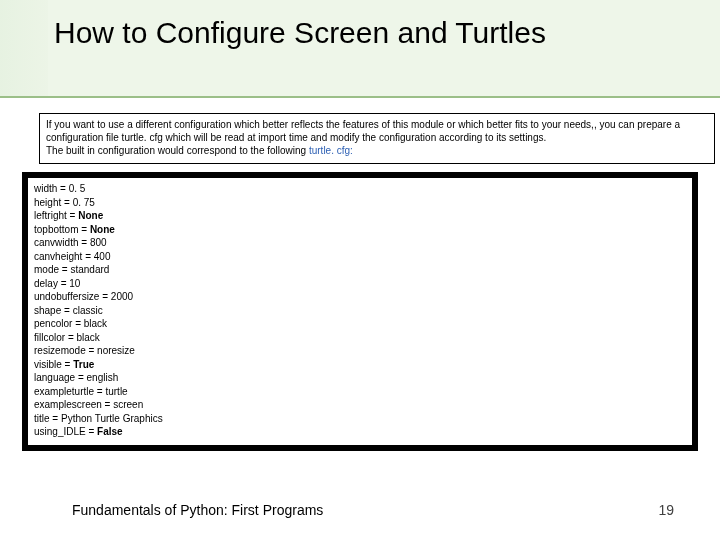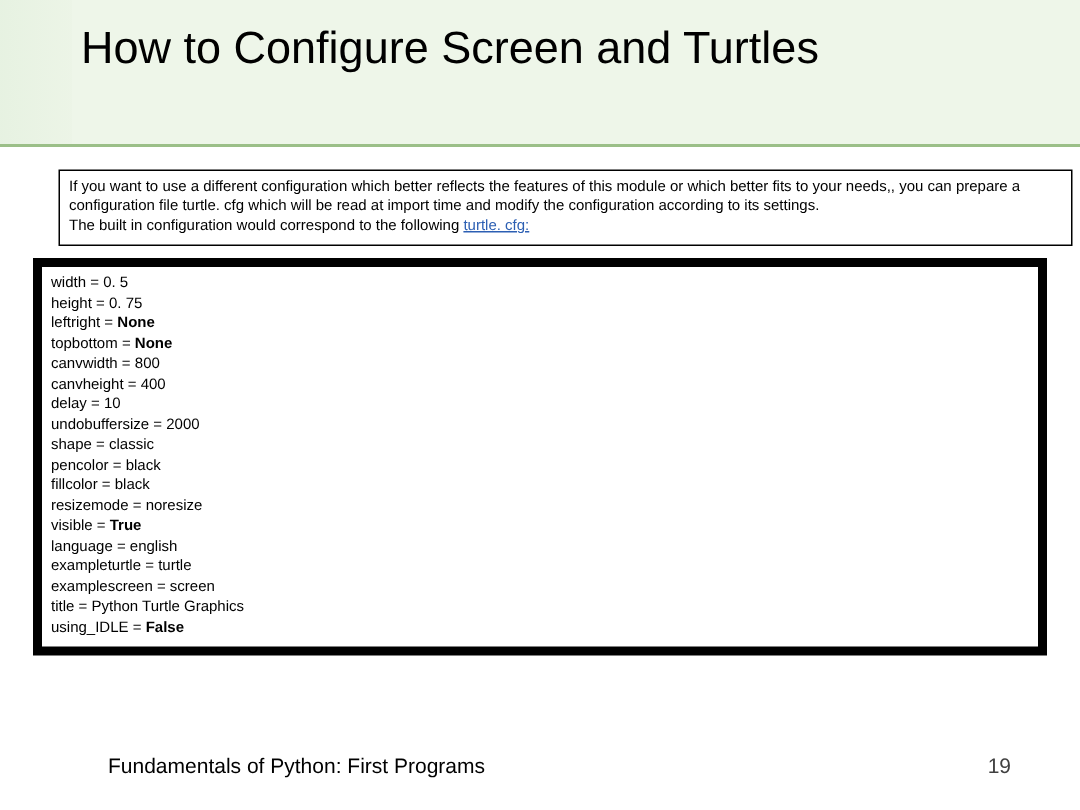--- a/index.html
+++ b/index.html
@@ -42,21 +42,20 @@
     width: 676px;
     border: 1px solid #000;
     padding: 4px 6px 6px 6px;
     font-size: 10px;
     line-height: 1.3;
     color: #000;
     margin-left: 17px;
   }
   .box1 .link {
     color: #2c5fb3;
-    text-decoration: underline;
     text-align: center;
   }
   .box2 {
     position: absolute;
     left: 22px; top: 172px;
     width: 676px;
     border: 6px solid #000000;
     padding: 4px 6px 6px 6px;
     font-size: 10px;
     line-height: 1.35;
@@ -90,20 +89,21 @@
     <span>The built in configuration would correspond to the following </span><span class="link">turtle. cfg:</span>
   </div>
 
   <div class="box2" id="config-box">
       <span class="cfg-line">width = <span>0. 5</span></span>
       <span class="cfg-line">height = <span>0. 75</span></span>
       <span class="cfg-line">leftright = <span class="bold">None</span></span>
       <span class="cfg-line">topbottom = <span class="bold">None</span></span>
       <span class="cfg-line">canvwidth = <span>800</span></span>
       <span class="cfg-line">canvheight = <span>400</span></span>
+      <span class="cfg-line">mode = <span>standard</span></span>
       <span class="cfg-line">delay = <span>10</span></span>
       <span class="cfg-line">undobuffersize = <span>2000</span></span>
       <span class="cfg-line">shape = <span>classic</span></span>
       <span class="cfg-line">pencolor = <span>black</span></span>
       <span class="cfg-line">fillcolor = <span>black</span></span>
       <span class="cfg-line">resizemode = <span>noresize</span></span>
       <span class="cfg-line">visible = <span class="bold">True</span></span>
       <span class="cfg-line">language = <span>english</span></span>
       <span class="cfg-line">exampleturtle = <span>turtle</span></span>
       <span class="cfg-line">examplescreen = <span>screen</span></span>

